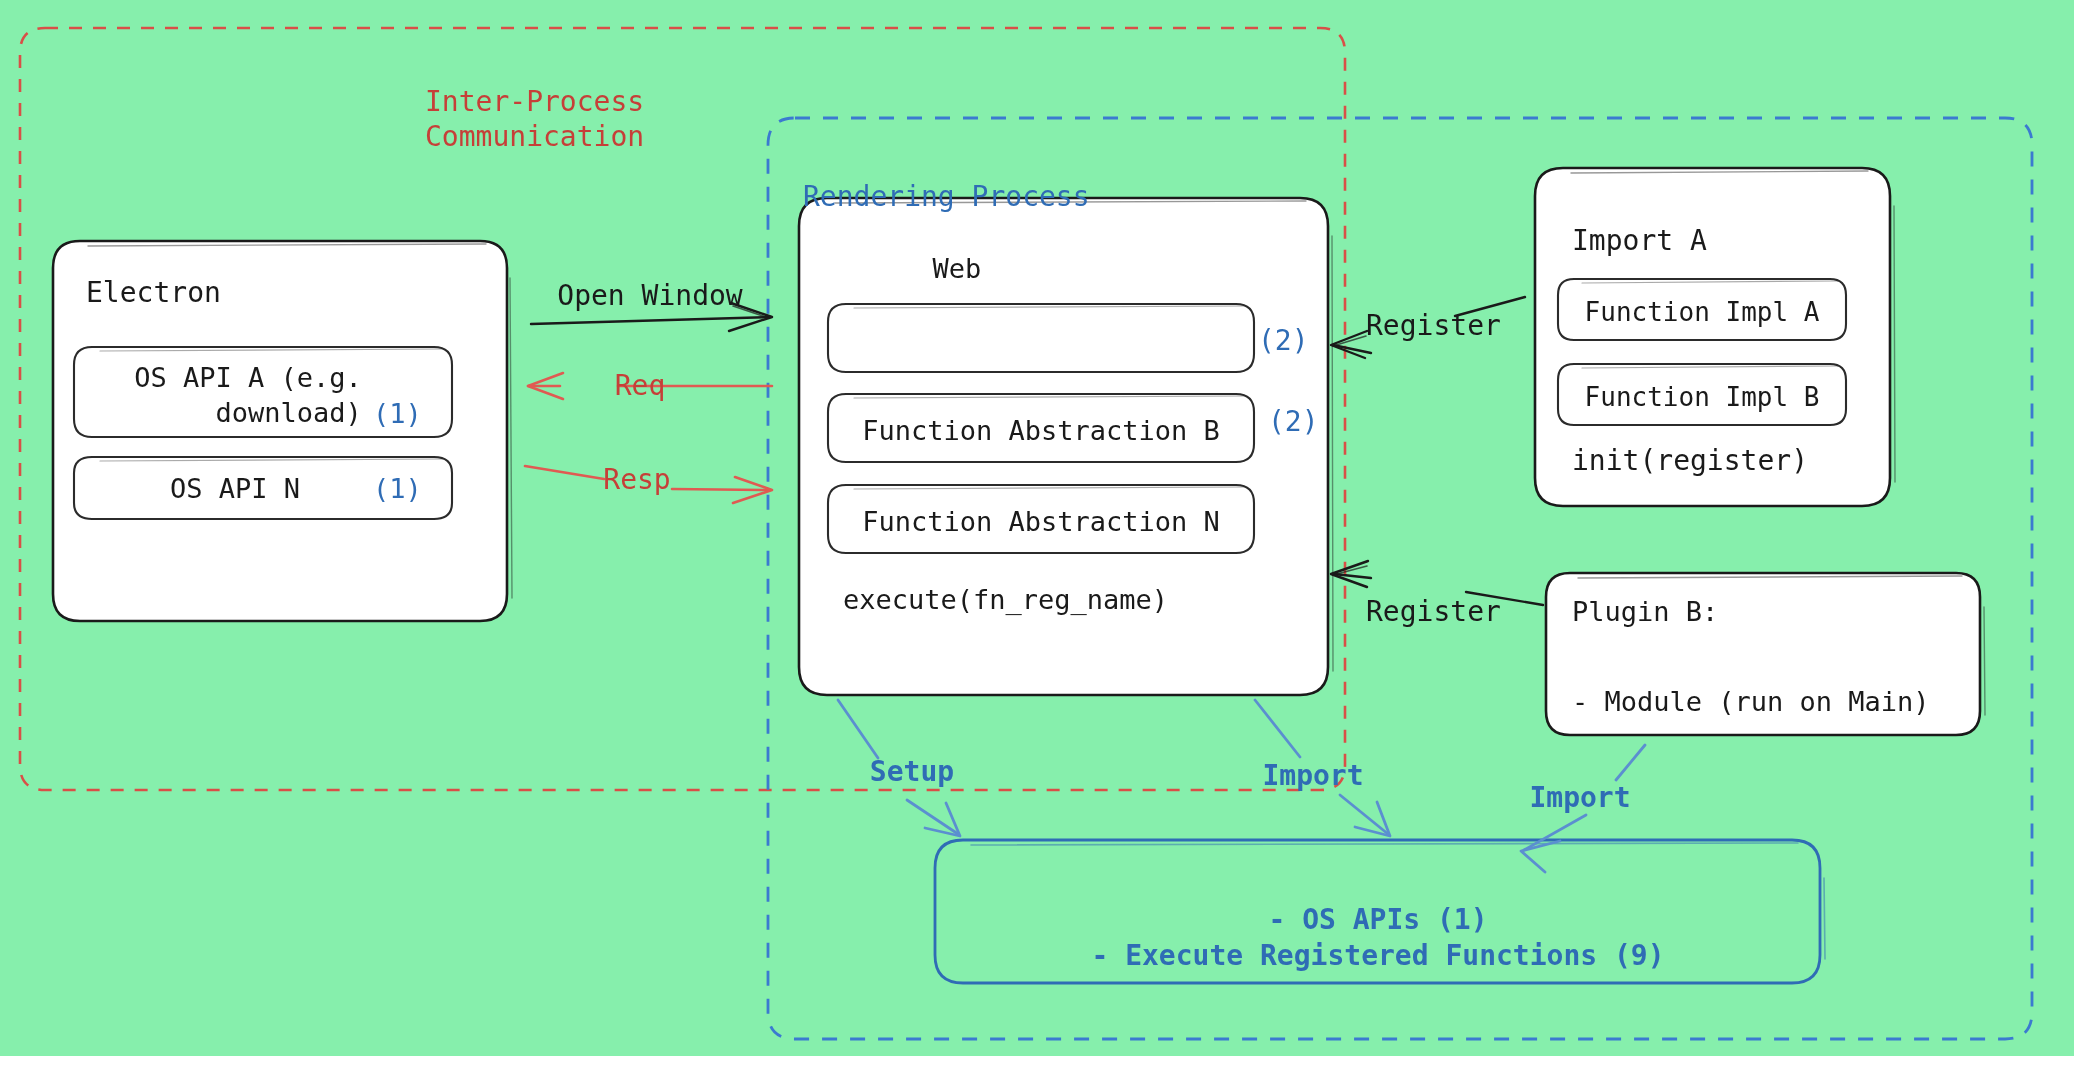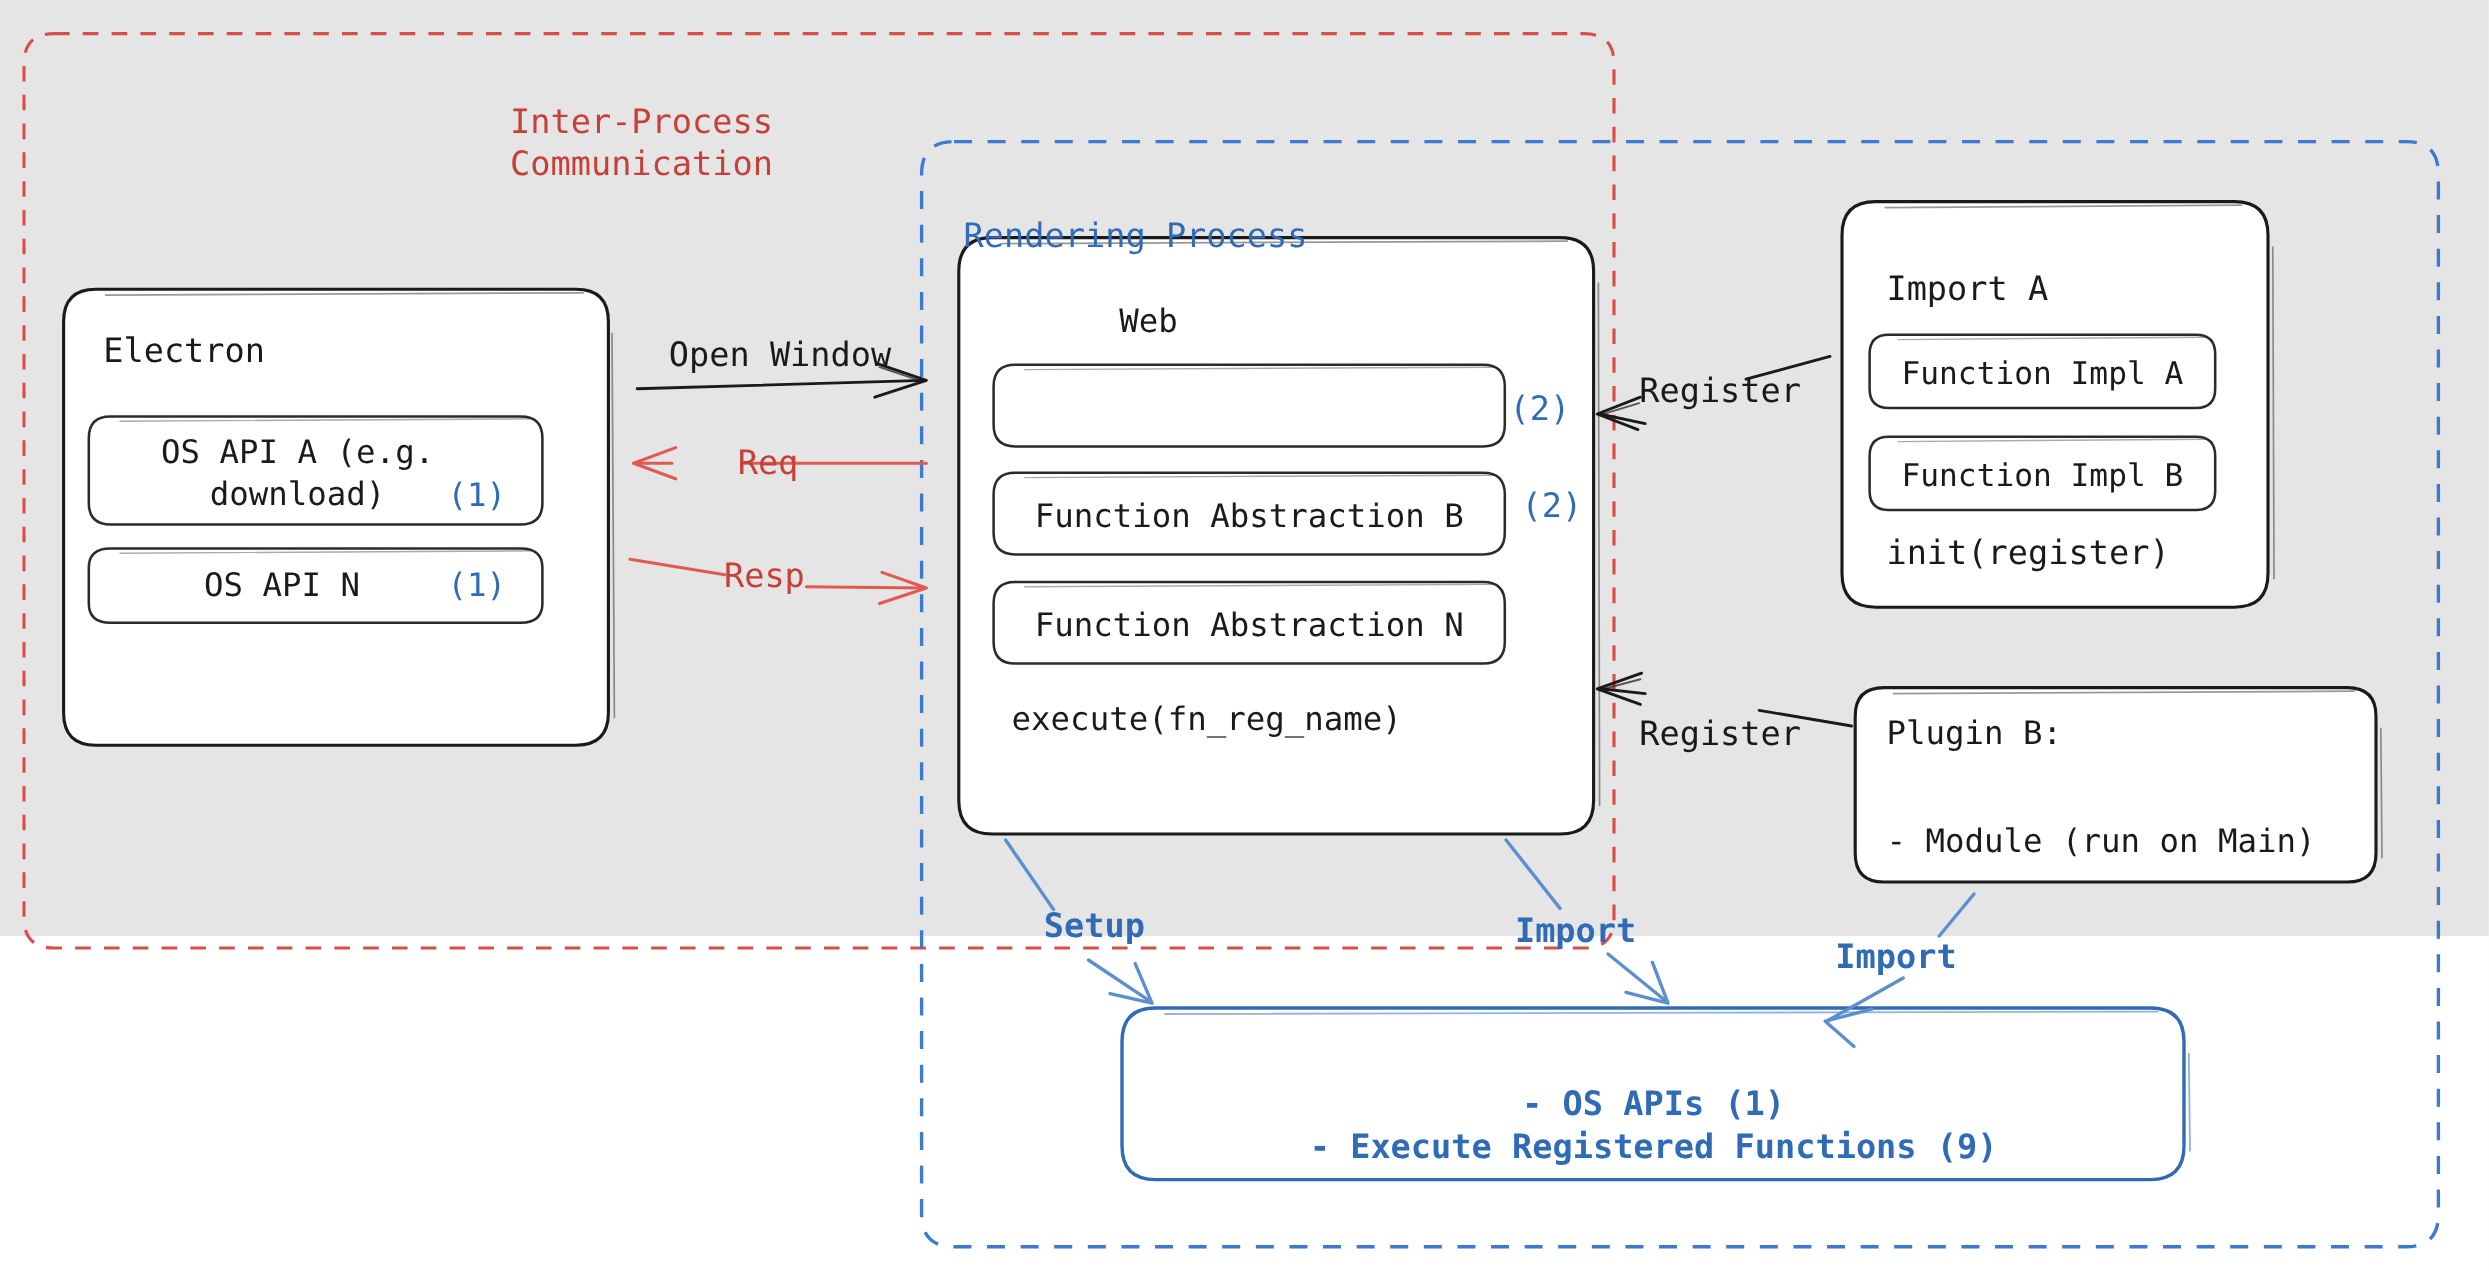--- a/index.html
+++ b/index.html
@@ -9,22 +9,22 @@
   }
   body {
     width: 2074px;
     height: 1066px;
     overflow: hidden;
     font-family: "DejaVu Sans Mono", monospace;
   }
   #diagram-root {
     position: relative;
     width: 2074px;
-    height: 780px;
-    background: #e5e5e5;
+    height: 1056px;
+    background: #86efac;
   }
   svg.canvas {
     position: absolute;
     top: 0;
     left: 0;
     width: 2074px;
     height: 1066px;
   }
   .box-stroke {
     fill: none;
@@ -224,21 +224,21 @@
 
   </svg>
 
   <div class="lbl s28 t-red" style="left:425px; top:84px;">Inter-Process</div>
   <div class="lbl s28 t-red" style="left:425px; top:119px;">Communication</div>
 
   <div class="lbl s28 t-blue" style="left:803px; top:143px;margin-top:36px;">Rendering Process</div>
 
   <div class="lbl s28 t-black" style="left:86px; top:275px;">Electron</div>
 
-  <div class="lbl s27 t-black center" style="left:248px; top:361px;">OS API A (e.g.
+  <div class="lbl s27 t-black center" style="left:248px; top:361px;text-align:right;">OS API A (e.g.
 download)</div>
   <div class="lbl s27 t-blue-num" style="left:373px; top:397px;">(1)</div>
 
   <div class="lbl s27 t-black center" style="left:235px; top:472px;">OS API N</div>
   <div class="lbl s27 t-blue-num" style="left:373px; top:472px;">(1)</div>
 
   <div class="lbl s28 t-black center" style="left:650px; top:278px;">Open Window</div>
   <div class="lbl s28 t-red center" style="left:640px; top:368px;">Req</div>
   <div class="lbl s28 t-red center" style="left:637px; top:462px;">Resp</div>
 

